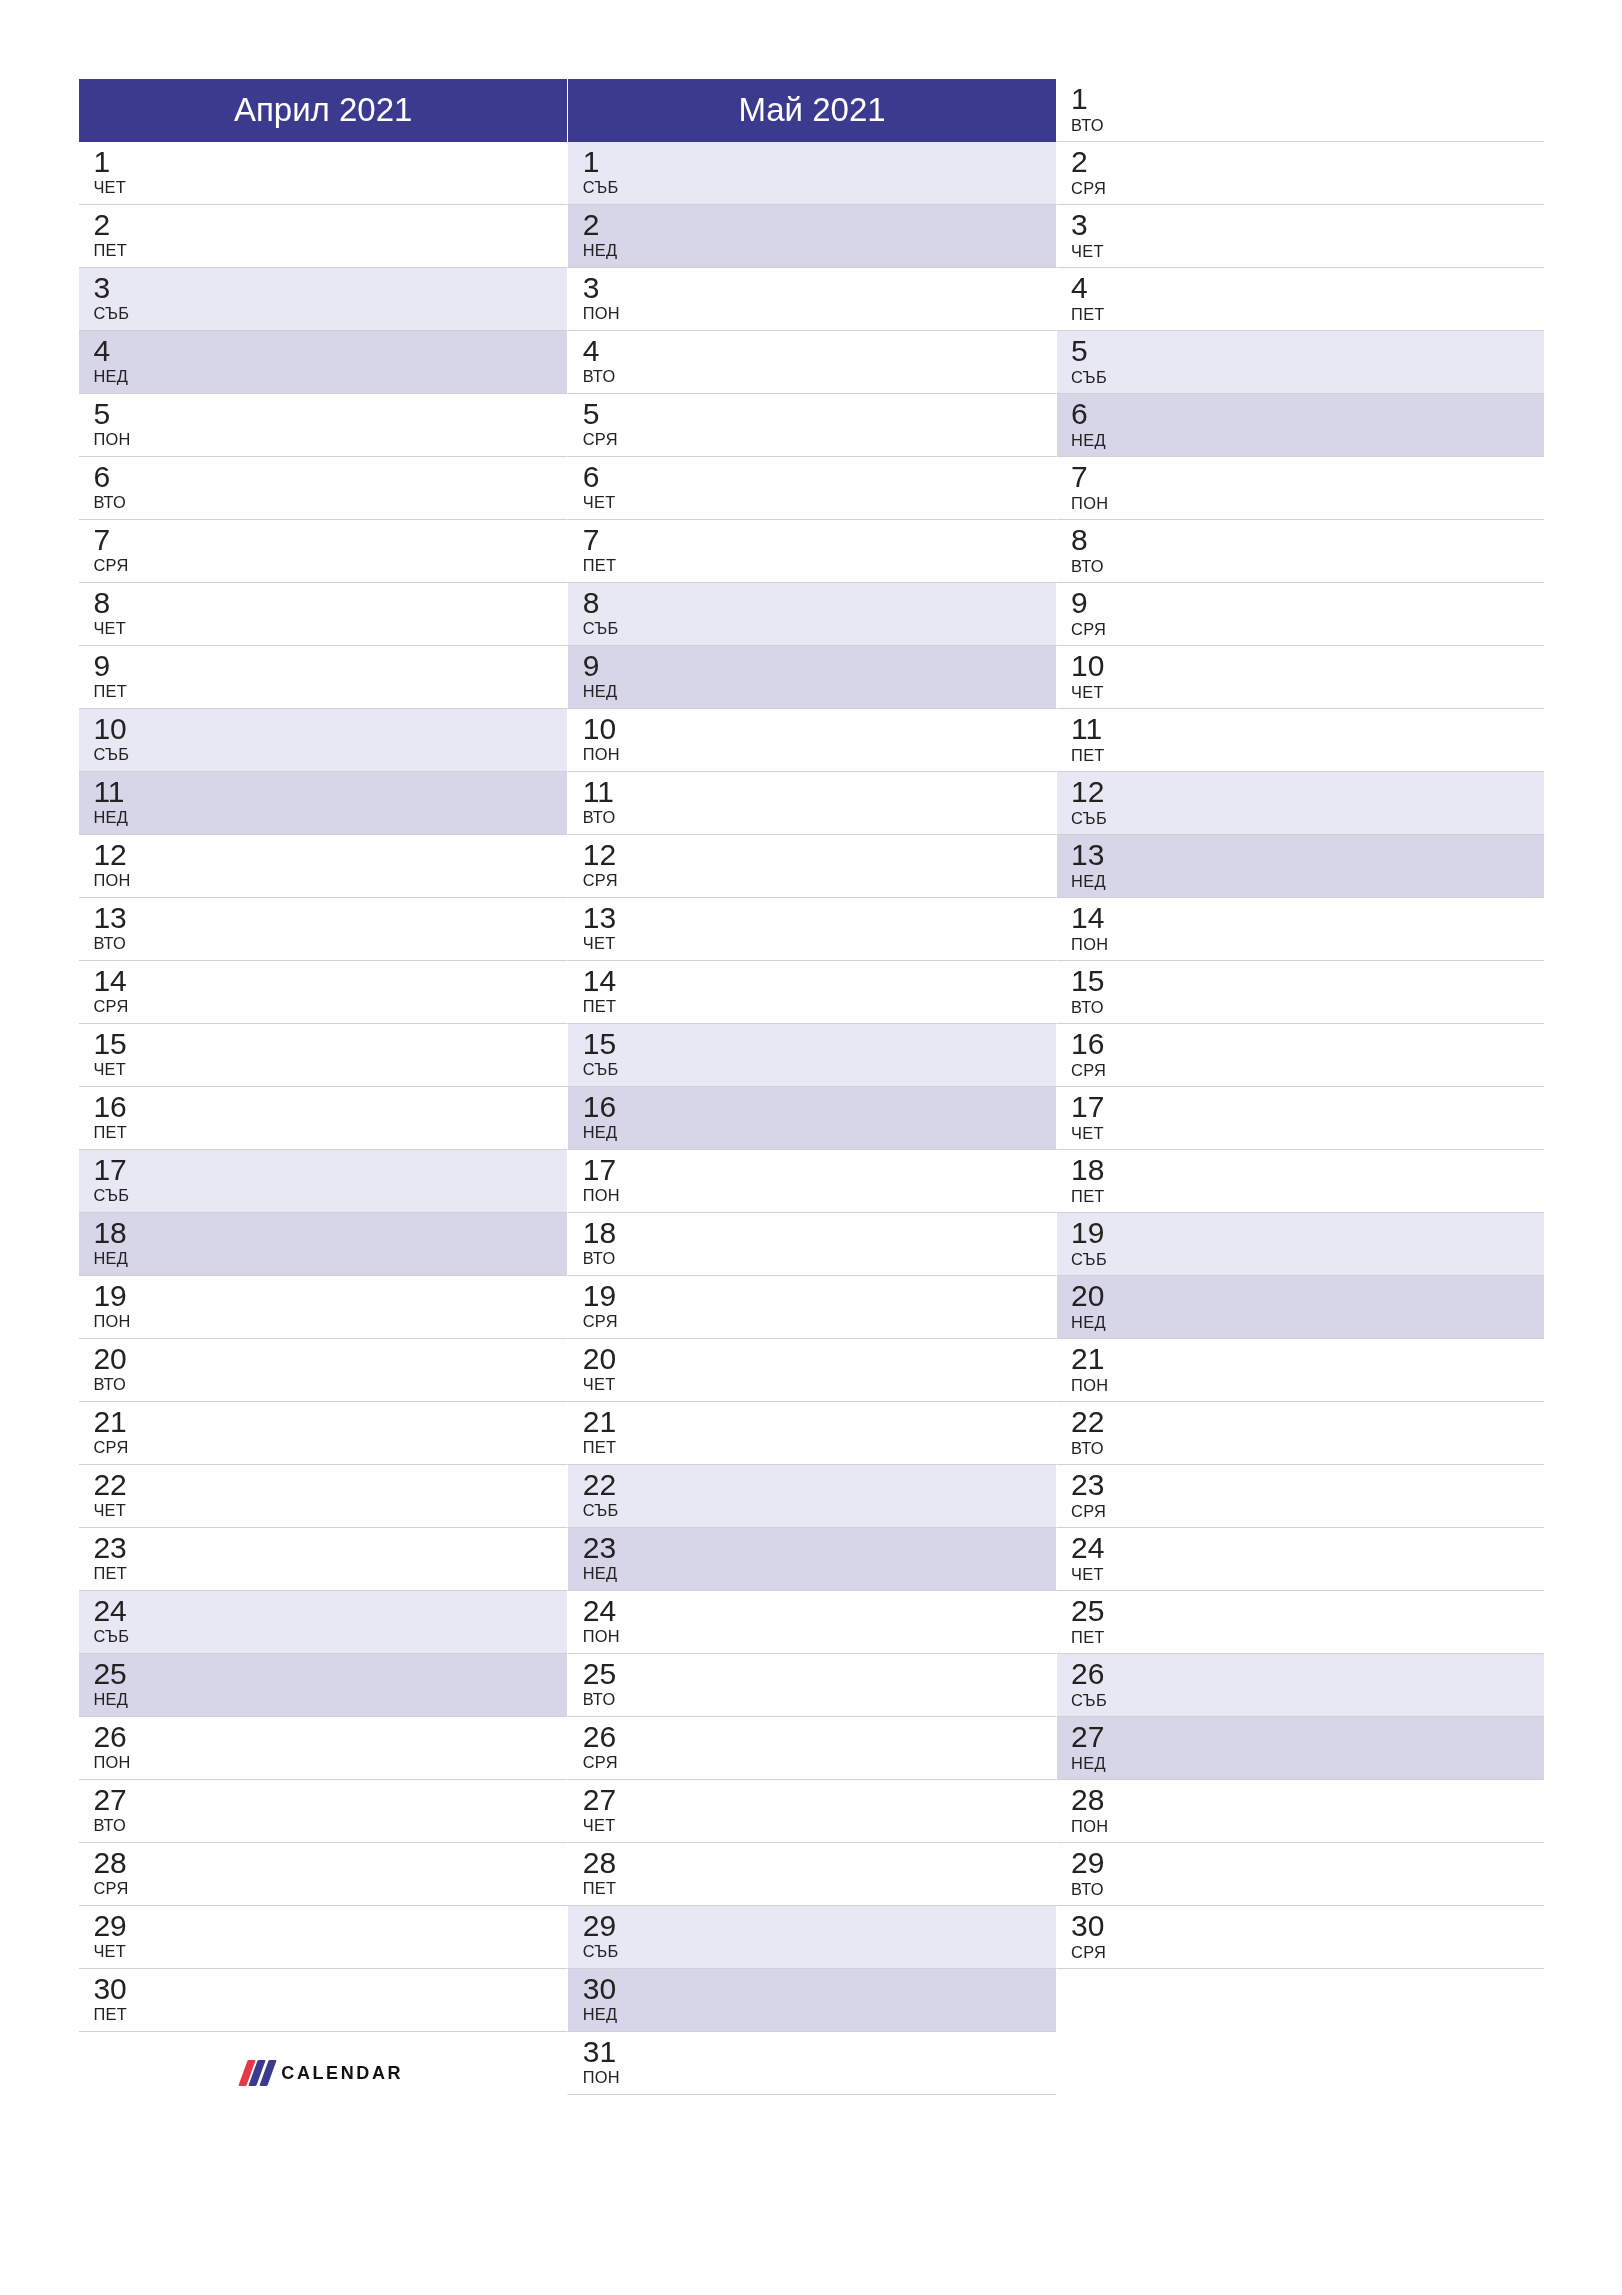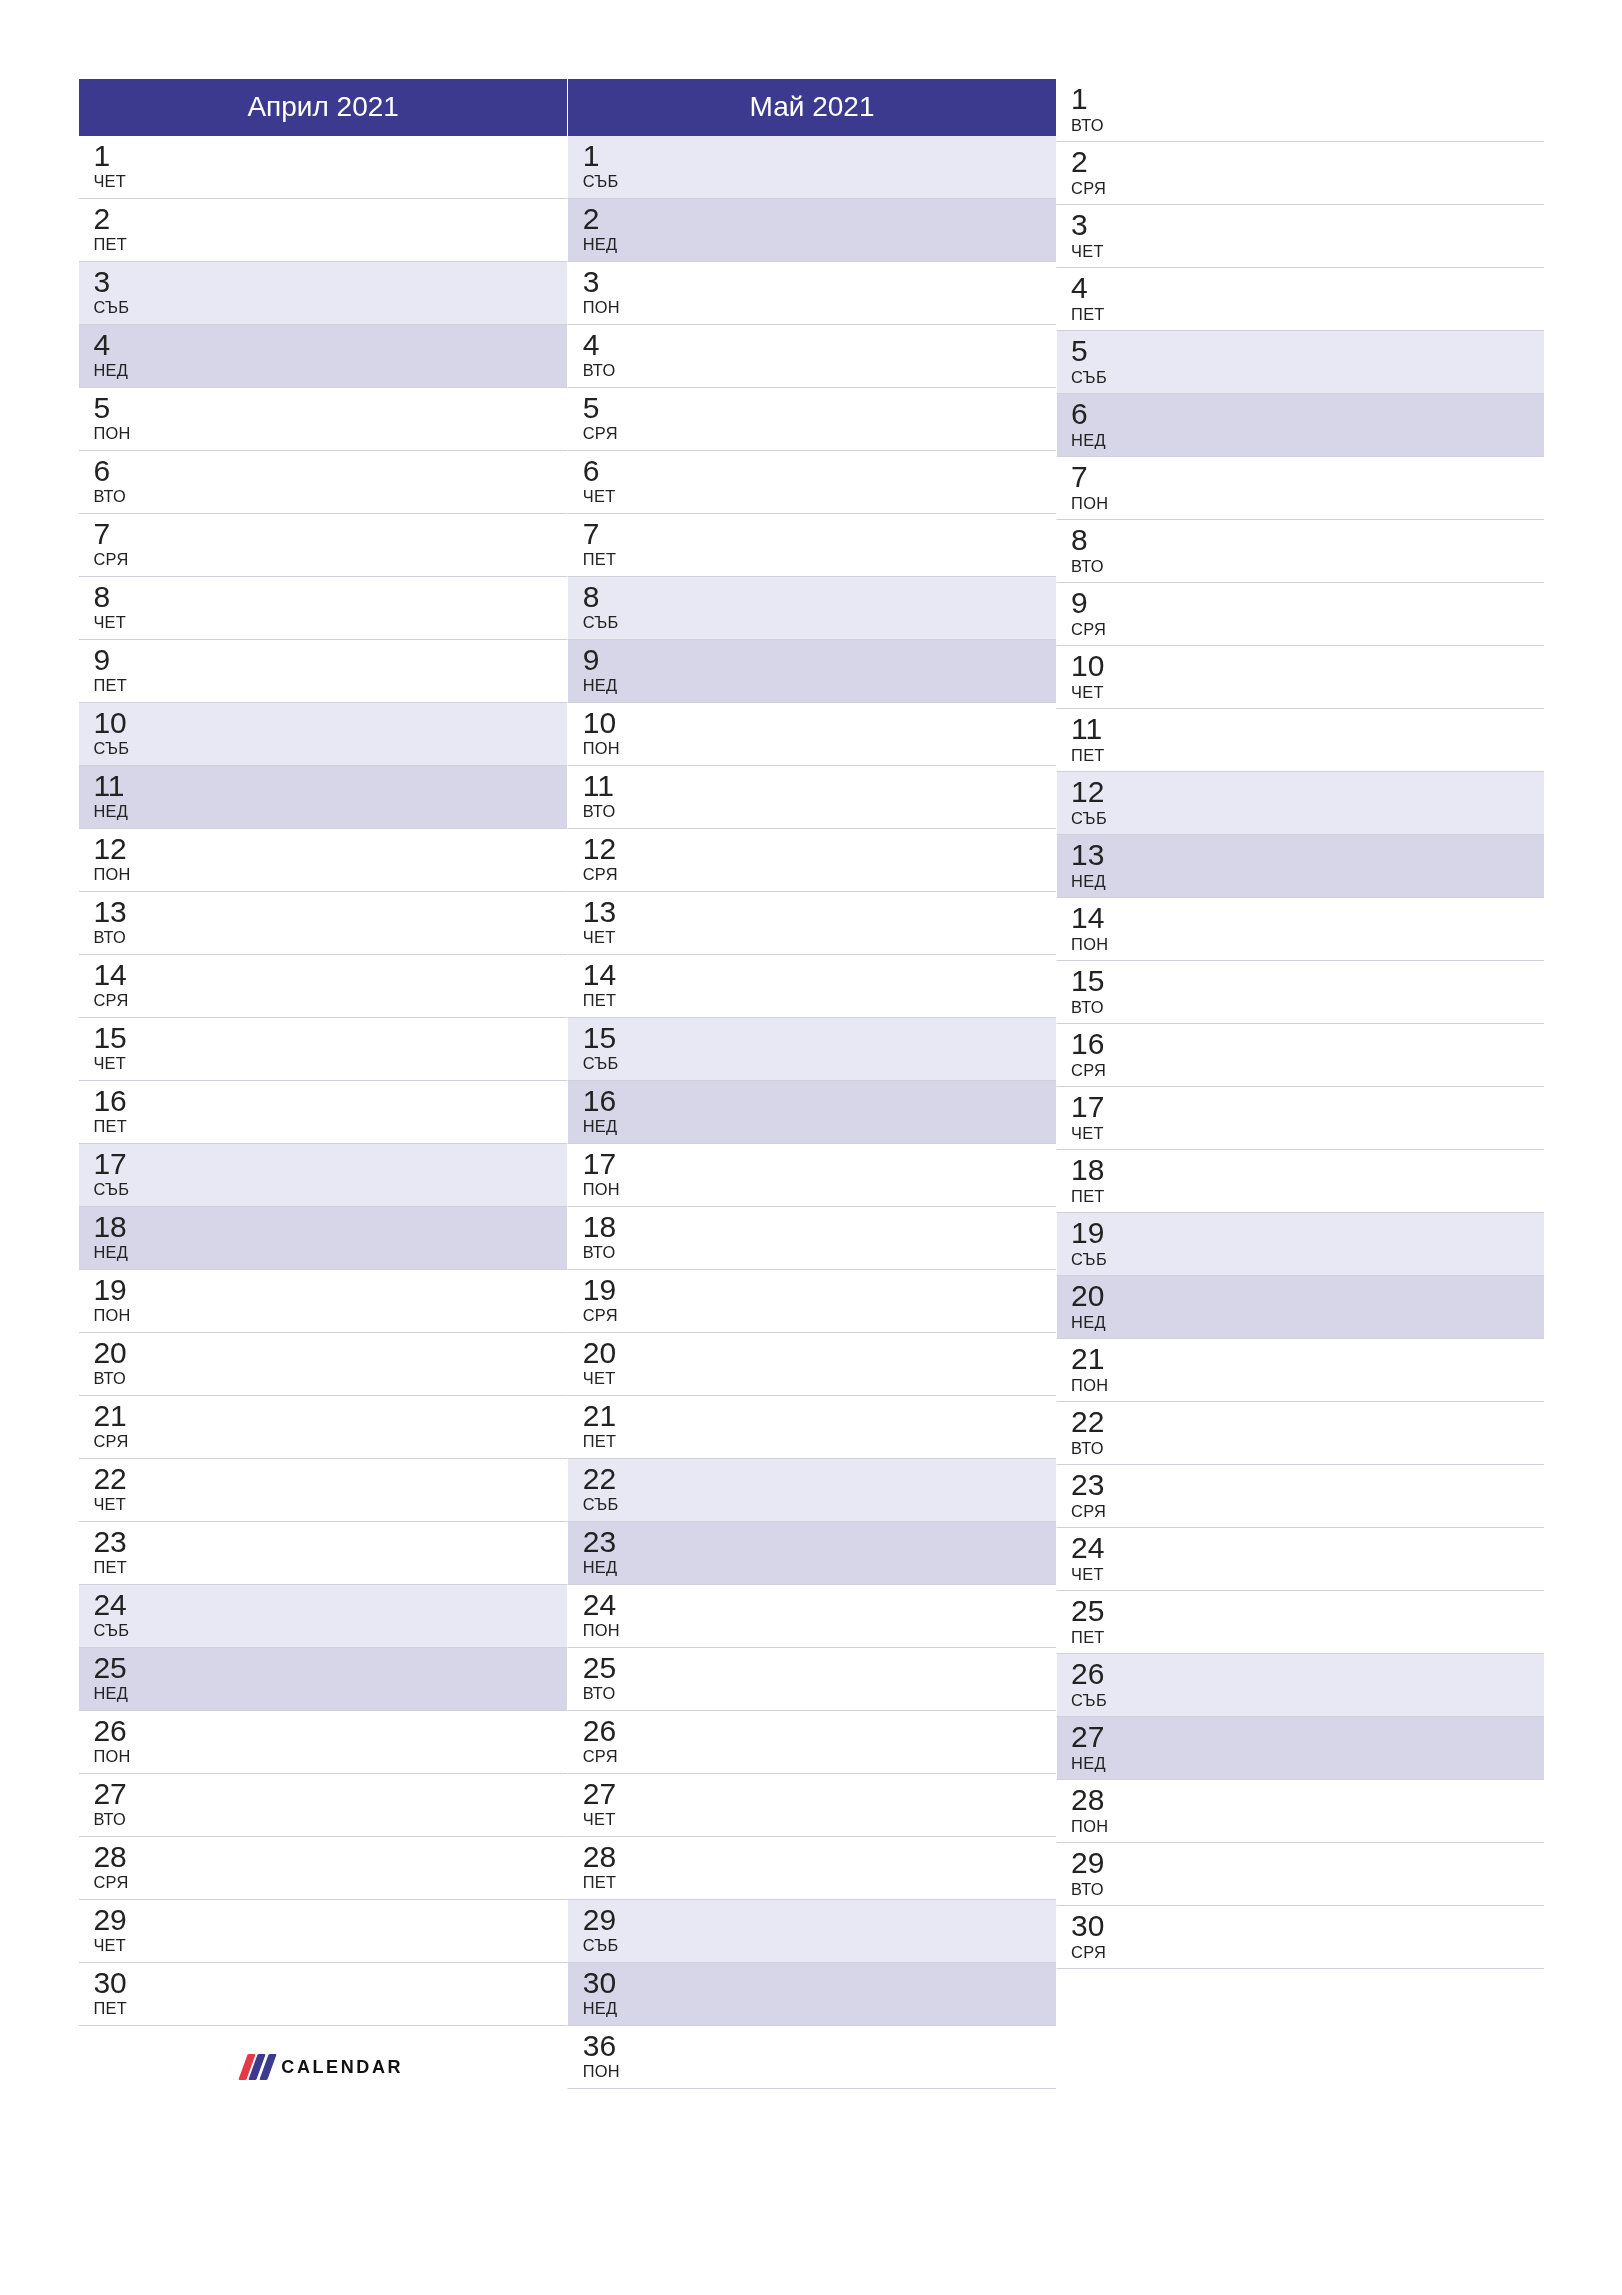--- a/index.html
+++ b/index.html
@@ -15,21 +15,21 @@
     width: 100%;
   }
   .month-col {
     flex: 1 1 0;
     display: flex;
     flex-direction: column;
   }
   .month-header {
     background: #3b3a8f;
     color: #ffffff;
-    font-size: 28px;
+    font-size: 33px;
     font-weight: 400;
     text-align: center;
     padding: 11.8px 0 13px 0;
     border-left: 1.3px solid #ffffff;
   }
   .month-col:first-child .month-header { border-left: none; }
   .day-row {
     border-bottom: 0.7px solid #d0d0d8;
     padding: 3.9px 0 2.6px 14.4px;
     height: 63px;
@@ -339,21 +339,21 @@
       </div>
       <div class="day-row sat">
         <div class="day-num">29</div>
         <div class="day-name">СЪБ</div>
       </div>
       <div class="day-row sun">
         <div class="day-num">30</div>
         <div class="day-name">НЕД</div>
       </div>
       <div class="day-row ">
-        <div class="day-num">36</div>
+        <div class="day-num">31</div>
         <div class="day-name">ПОН</div>
       </div>
     </div>
     <div class="month-col">
       <div class="day-row ">
         <div class="day-num">1</div>
         <div class="day-name">ВТО</div>
       </div>
       <div class="day-row ">
         <div class="day-num">2</div>

